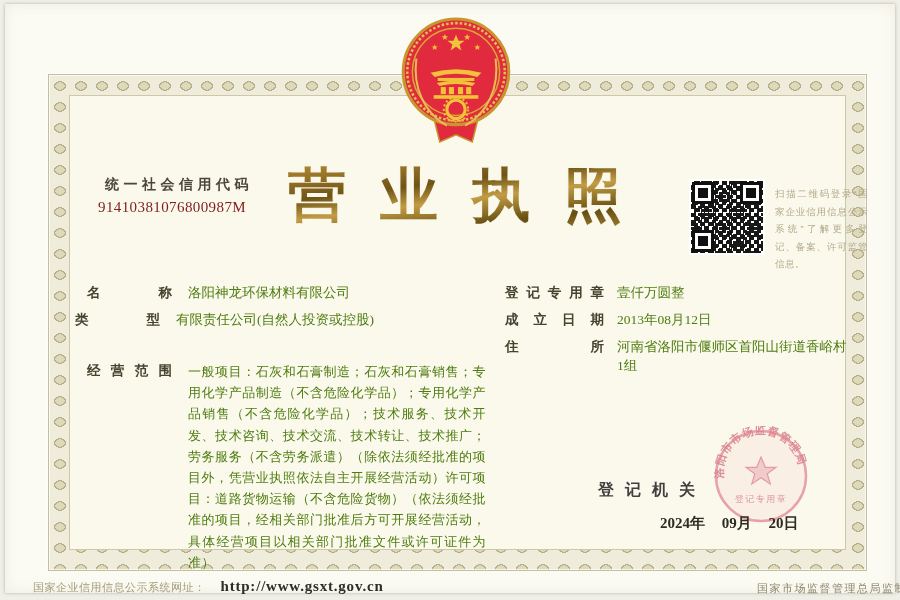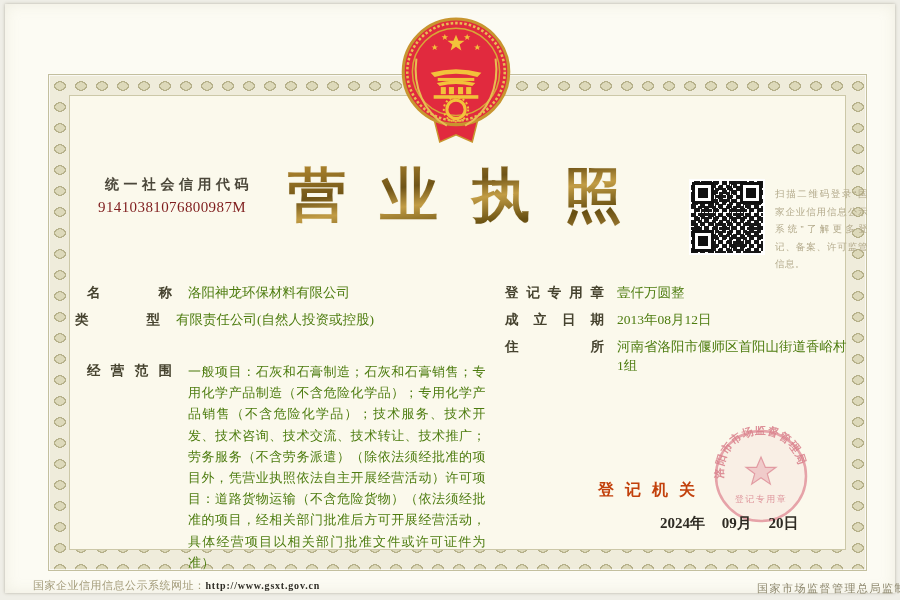--- a/index.html
+++ b/index.html
@@ -45,31 +45,31 @@
     font-size:13.5px;line-height:19px;text-align:justify;text-align-last:justify;}
   .val{display:inline-block;vertical-align:top;font-family:"Liberation Serif",serif;
     color:#4d7c0f;font-size:13.5px;line-height:19px;white-space:normal;}
   .left .lbl{width:85px;margin-right:16px;}
   .left .val{width:298px;}
   .right .lbl{width:99px;margin-right:13px;}
   .right .val{width:236px;}
   .scope .val{font-size:13px;line-height:21.2px;text-align:justify;letter-spacing:.4px;}
   
   .regorg{position:absolute;left:593px;top:476px;z-index:4;font-size:16px;font-weight:bold;
-    letter-spacing:11px;color:#c2410c;white-space:nowrap;}
+    letter-spacing:11px;color:#404040;white-space:nowrap;}
   .issue-date{position:absolute;left:655px;top:510px;z-index:6;font-family:"Liberation Serif",serif;
     font-size:15px;font-weight:bold;color:#2e2b23;word-spacing:13px;white-space:nowrap;}
   
   .seal{position:absolute;left:706px;top:422px;width:100px;height:100px;z-index:5;
     filter:blur(.5px);opacity:.92;}
   
   .footer-left{position:absolute;left:28px;top:574px;z-index:4;font-size:11px;color:#a29a78;
     letter-spacing:.5px;white-space:nowrap;}
   .footer-left .url{font-family:"Liberation Serif",serif;font-weight:bold;color:#2f2d26;
-    font-size:10px;letter-spacing:.8px;}
+    font-size:15px;letter-spacing:.8px;margin-left:15px;}
   .footer-right{position:absolute;left:740px;top:577px;z-index:4;font-size:11px;color:#8d876d;
     letter-spacing:1.5px;white-space:nowrap;padding-left:12px;}
 </style>
 </head>
 <body>
 
 <div class="paper">
 
   <div class="cert">
     <div class="cert-inner"></div>

